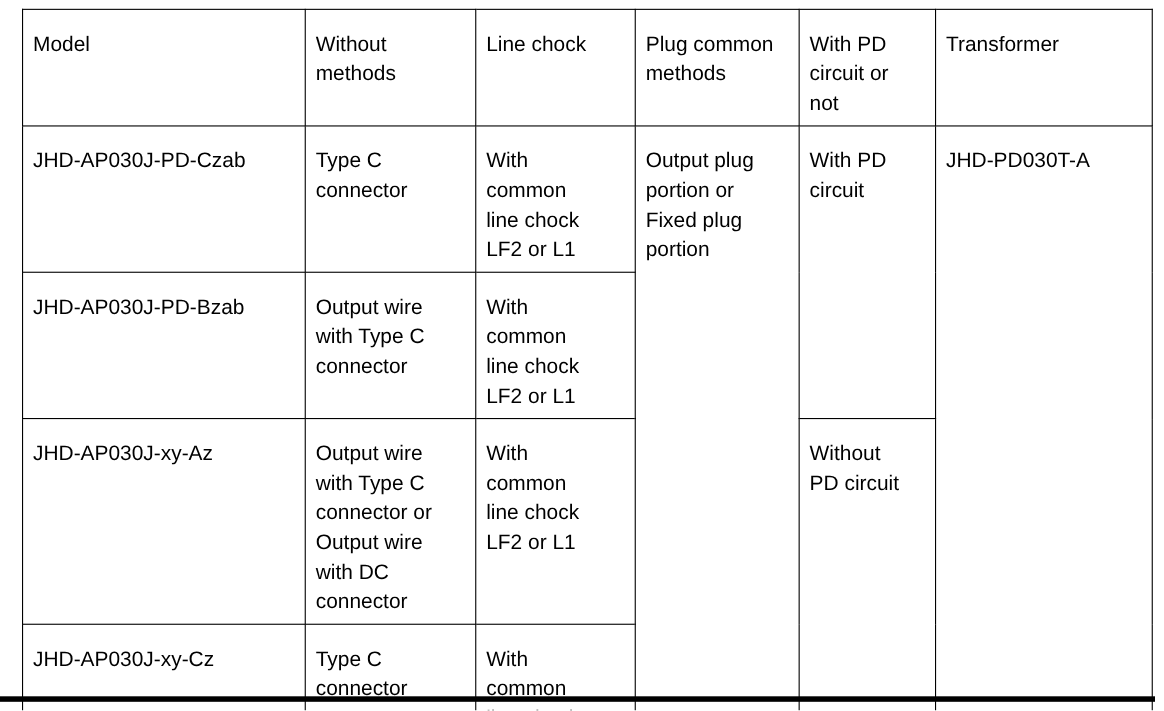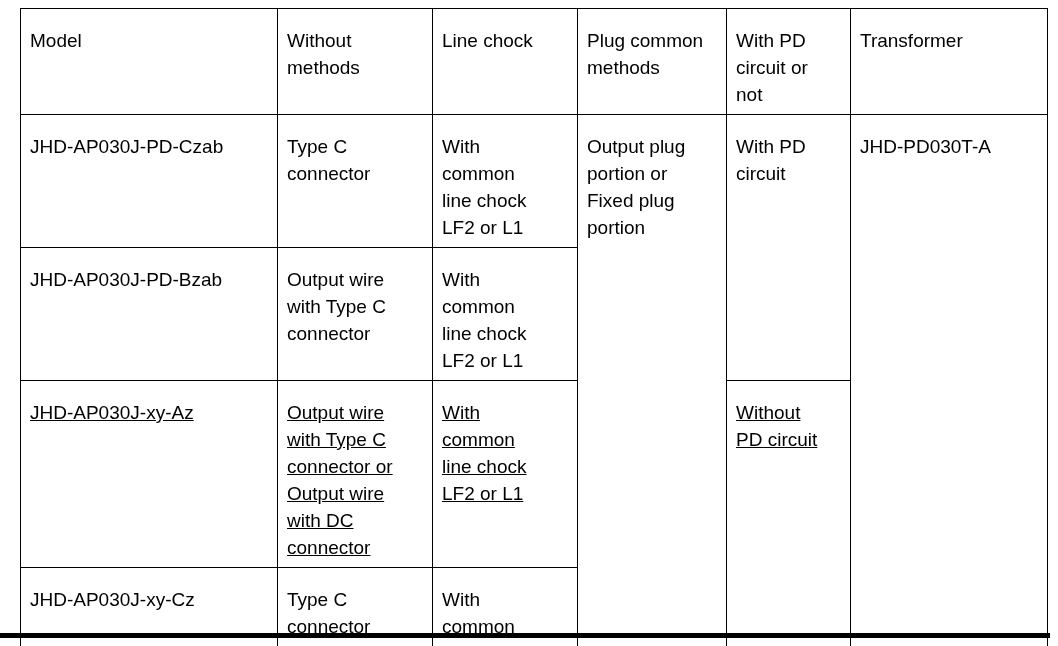--- a/index.html
+++ b/index.html
@@ -38,21 +38,21 @@
   }
   col.c1 { width: 257px; }
   col.c2 { width: 155px; }
   col.c3 { width: 145px; }
   col.c4 { width: 149px; }
   col.c5 { width: 124px; }
   col.c6 { width: 197px; }
   tr.hrow  { height: 90px; }
   tr.row1  { height: 124px; }
   tr.row2  { height: 120px; }
-  tr.row3  { height: 173px; text-decoration: underline; }
+  tr.row3  { height: 173px; }
   tr.row4  { height: 117px; }
   .bottom-rule {
     position: absolute;
     left: 0;
     top: 633px;
     width: 1050px;
     height: 5px;
     background: #000000;
   }
 </style>

